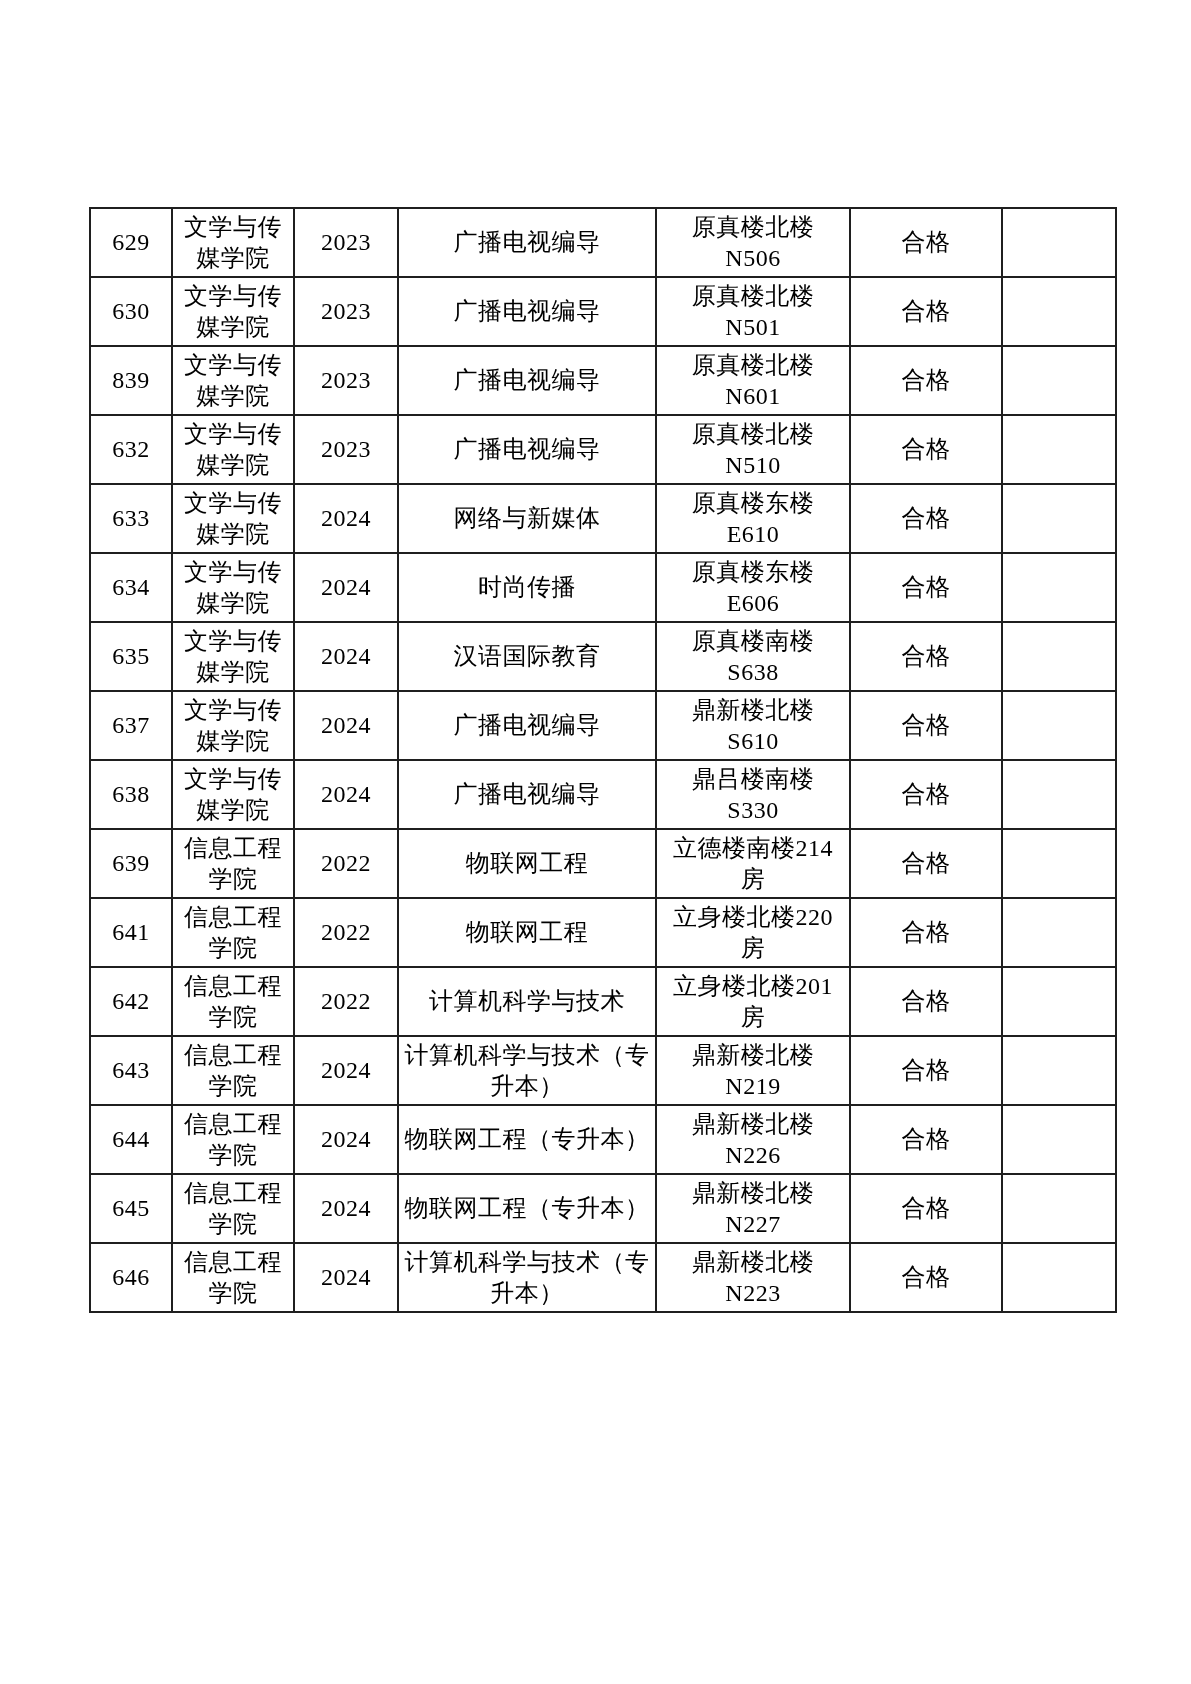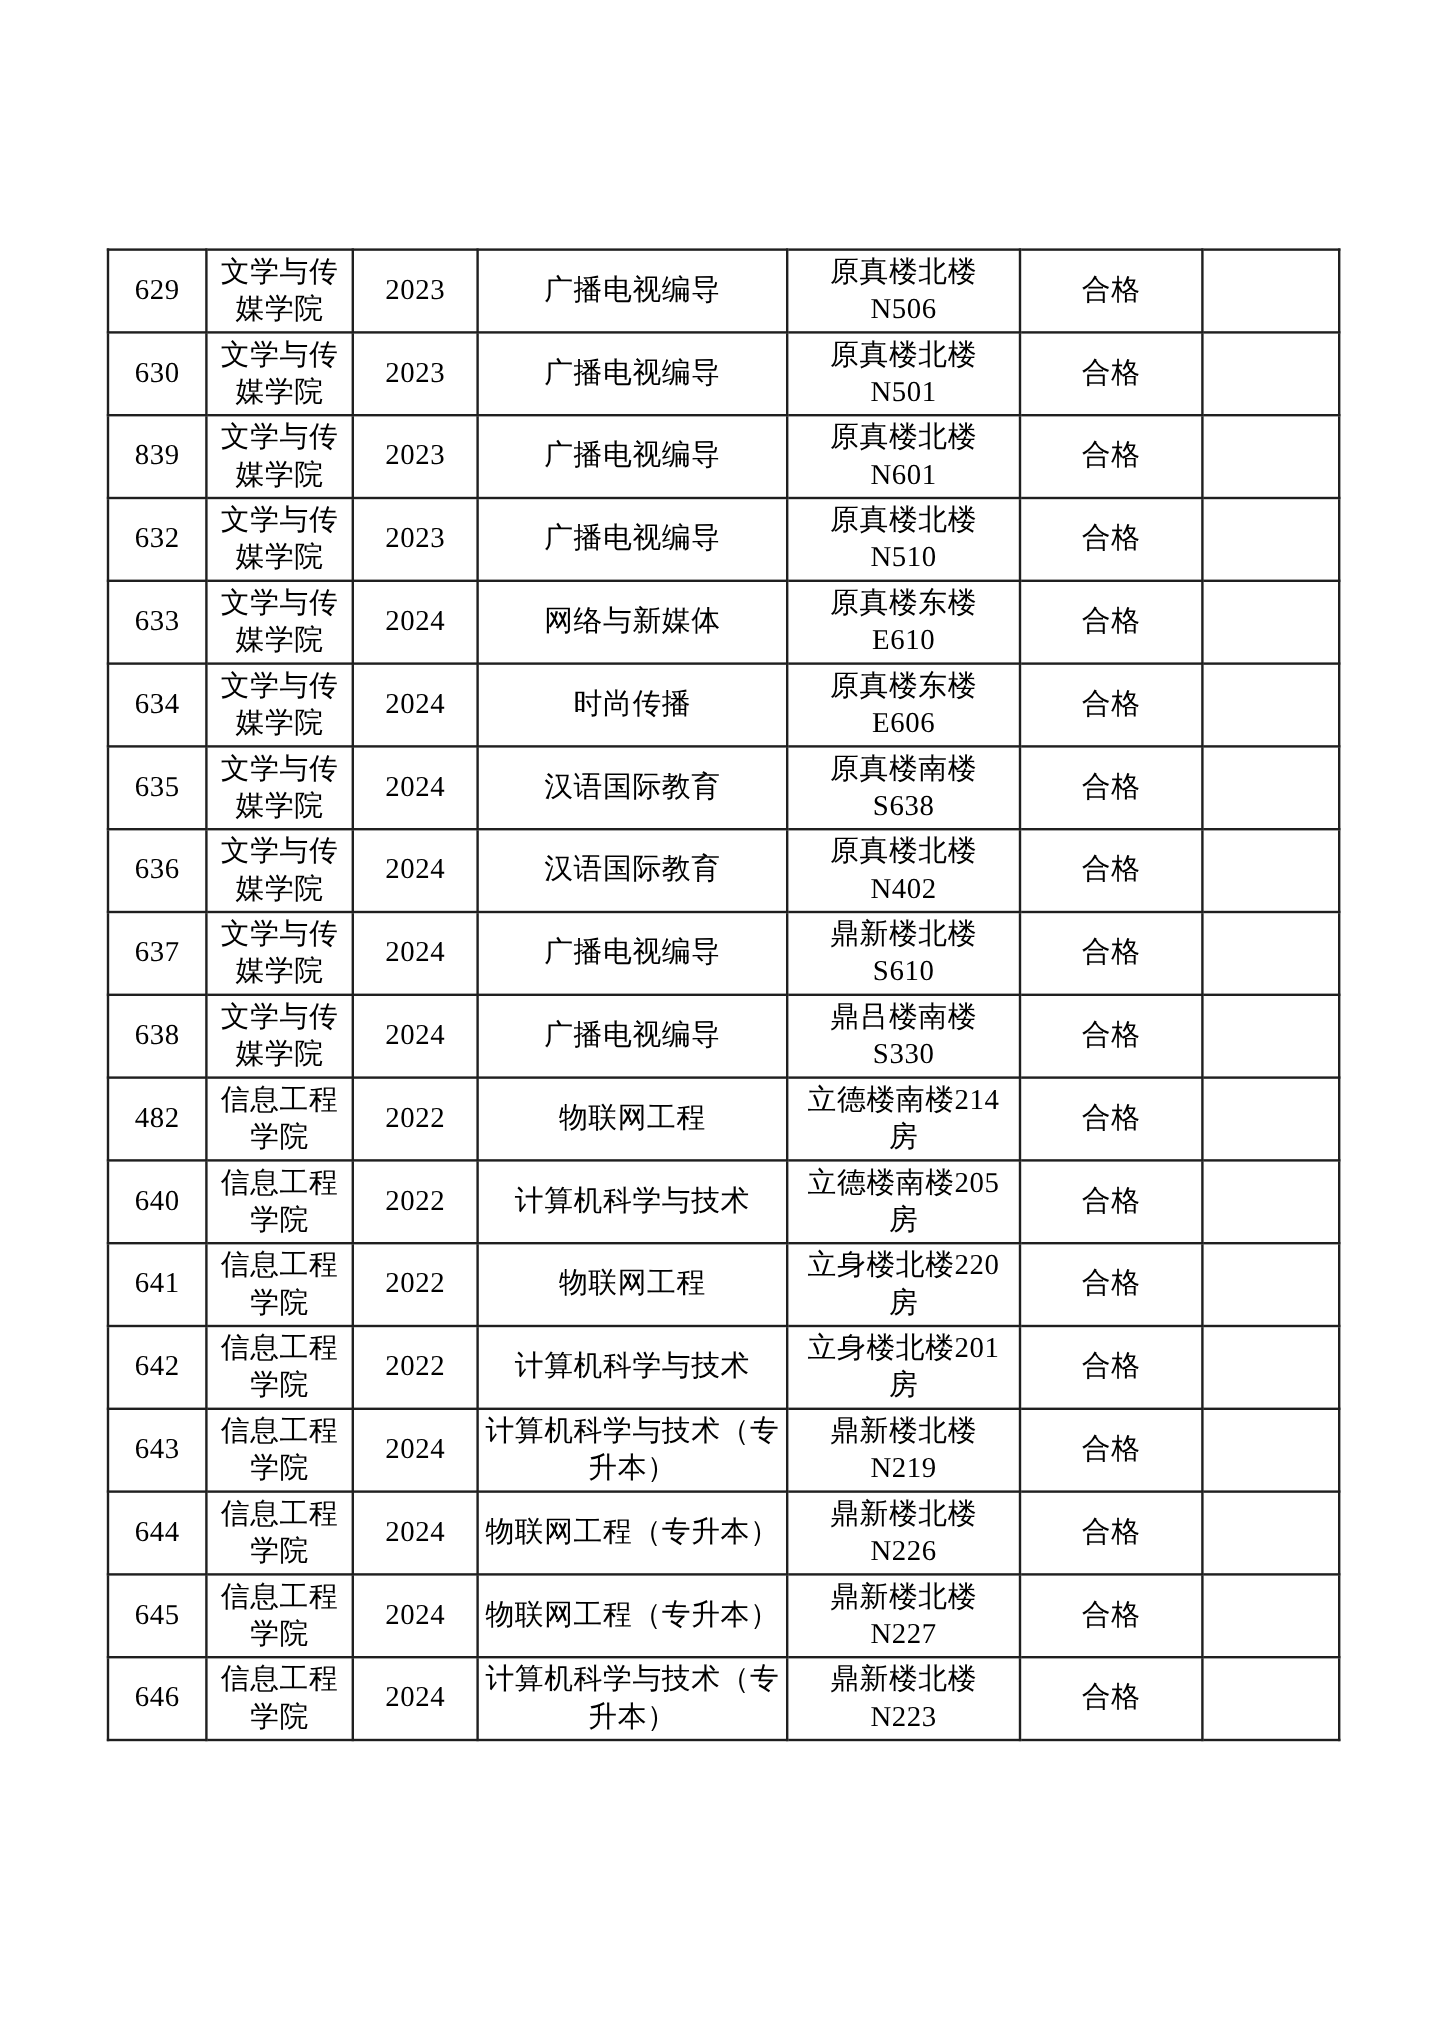--- a/index.html
+++ b/index.html
@@ -134,31 +134,20 @@
     <td>文学与传
 媒学院</td>
     <td>2024</td>
     <td>汉语国际教育</td>
     <td>原真楼南楼
 S638</td>
     <td>合格</td>
     <td></td>
   </tr>
 
-  <tr>
-    <td>636</td>
-    <td>文学与传
-媒学院</td>
-    <td>2024</td>
-    <td>汉语国际教育</td>
-    <td>原真楼北楼
-N402</td>
-    <td>合格</td>
-    <td></td>
-  </tr>
 
   <tr>
     <td>637</td>
     <td>文学与传
 媒学院</td>
     <td>2024</td>
     <td>广播电视编导</td>
     <td>鼎新楼北楼
 S610</td>
     <td>合格</td>
@@ -171,42 +160,31 @@
 媒学院</td>
     <td>2024</td>
     <td>广播电视编导</td>
     <td>鼎吕楼南楼
 S330</td>
     <td>合格</td>
     <td></td>
   </tr>
 
   <tr>
-    <td>482</td>
+    <td>639</td>
     <td>信息工程
 学院</td>
     <td>2022</td>
     <td>物联网工程</td>
     <td>立德楼南楼214
 房</td>
     <td>合格</td>
     <td></td>
   </tr>
 
-  <tr>
-    <td>640</td>
-    <td>信息工程
-学院</td>
-    <td>2022</td>
-    <td>计算机科学与技术</td>
-    <td>立德楼南楼205
-房</td>
-    <td>合格</td>
-    <td></td>
-  </tr>
 
   <tr>
     <td>641</td>
     <td>信息工程
 学院</td>
     <td>2022</td>
     <td>物联网工程</td>
     <td>立身楼北楼220
 房</td>
     <td>合格</td>

